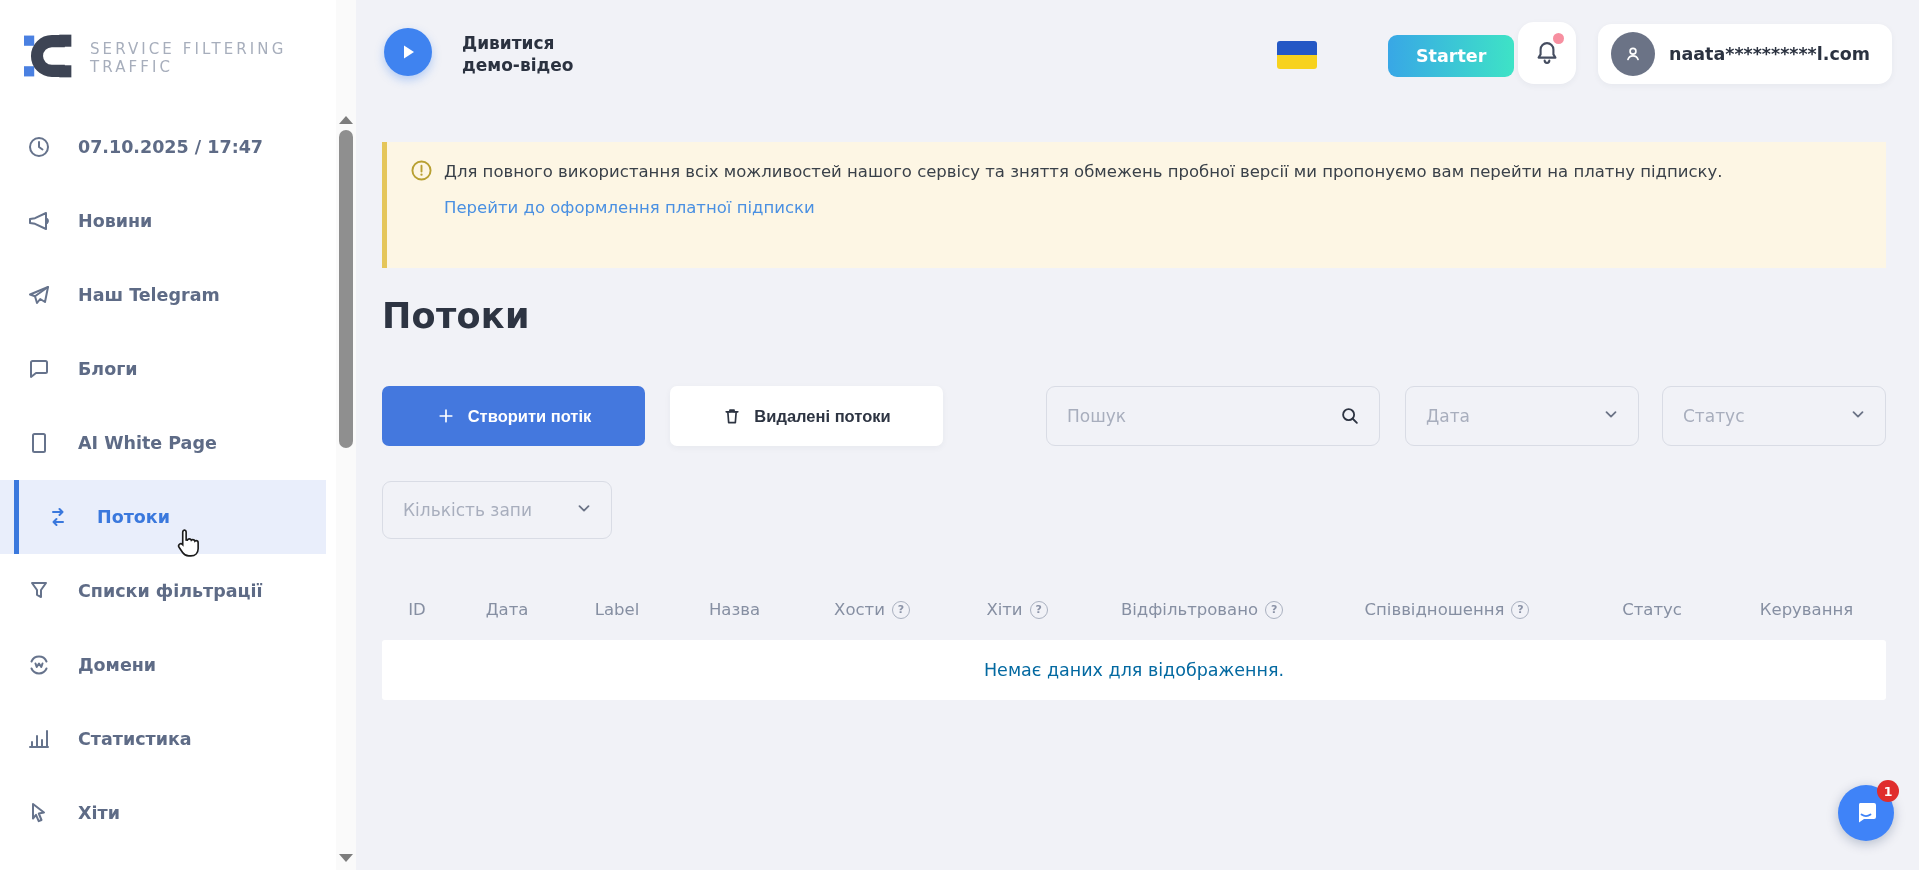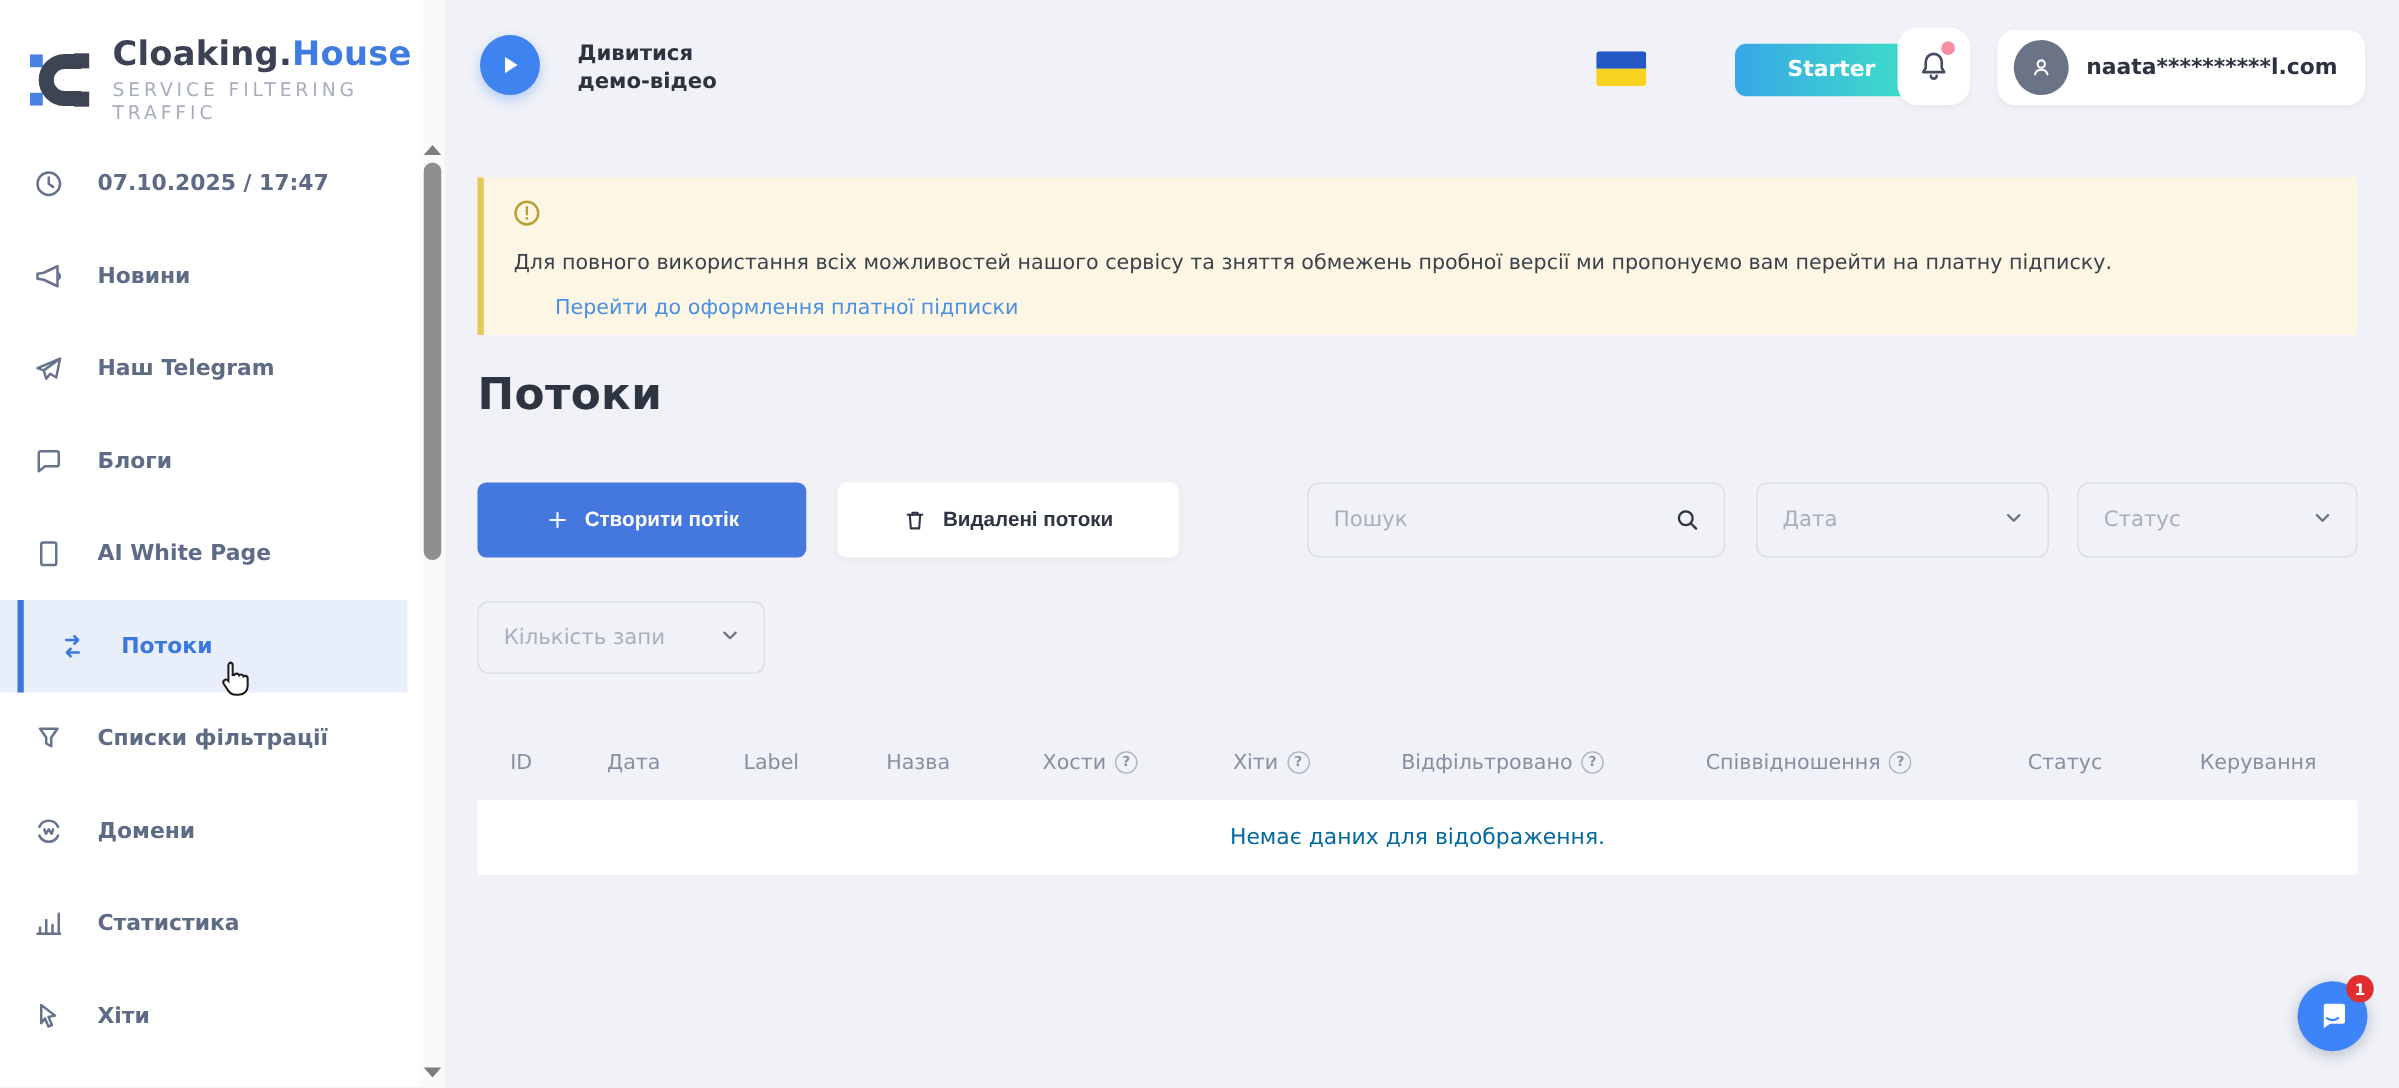--- a/index.html
+++ b/index.html
@@ -48,21 +48,21 @@
   .play-btn {
     position:absolute; left:384px; top:28px; width:48px; height:48px; border-radius:50%;
     background:#3f83f0; display:flex; align-items:center; justify-content:center; cursor:pointer;
     box-shadow:0 4px 10px rgba(63,131,240,.35);
   }
   .demo-label { position:absolute; left:462px; top:32px; font-size:17px; font-weight:700; color:#2b3240; line-height:1.3; cursor:pointer; }
   .flag { position:absolute; left:1277px; top:41px; width:40px; height:28px; border-radius:3px; overflow:hidden; cursor:pointer; }
   .flag .top { height:14px; background:#2458c5; }
   .flag .bottom { height:14px; background:#f7d21e; }
   .plan-badge {
-    position:absolute; left:1388px; top:35px; height:42px; padding:0 42px;
+    position:absolute; left:1388px; top:35px; height:42px; padding:0 28px;
     background:linear-gradient(90deg,#38a7e6,#3ee3c6); border-radius:9px;
     color:#fff; font-size:17.5px; font-weight:700; display:flex; align-items:center; cursor:pointer;
   }
   .bell-chip {
     position:absolute; left:1518px; top:22px; width:58px; height:62px; background:#fff;
     border-radius:16px; display:flex; align-items:center; justify-content:center; cursor:pointer;
     box-shadow:0 2px 6px rgba(40,50,80,.05);
   }
   .bell-chip svg { width:28px; height:28px; stroke:#454d60; fill:none; stroke-width:1.8; stroke-linecap:round; stroke-linejoin:round; }
   .bell-dot { position:absolute; right:12px; top:11px; width:11px; height:11px; border-radius:50%; background:#f78fa0; }
@@ -73,21 +73,21 @@
   }
   .avatar { width:44px; height:44px; border-radius:50%; background:#6b7386; display:flex; align-items:center; justify-content:center; }
   .avatar svg { width:22px; height:22px; stroke:#fff; fill:none; stroke-width:1.8; stroke-linecap:round; stroke-linejoin:round; }
   .user-email { font-size:17.5px; font-weight:700; color:#2b3240; }
   
   .banner {
     position:absolute; left:382px; top:142px; width:1504px; height:126px;
     background:#fdf6e4; border-left:5px solid #e5c65a;
     padding:17px 24px 0 24px;
   }
-  .banner-row { display:flex; gap:12px;flex-direction:column; }
+  .banner-row { display:flex; gap:12px; }
   .warn-icon { flex:0 0 auto; margin-top:1px; }
   .banner-msg { font-size:16.5px; color:#3a4149; line-height:1.55; max-width:1420px; }
   .banner-link { display:inline-block; margin:13px 14px 0 33px; font-size:16.5px; color:#4a90e2; text-decoration:none; cursor:pointer; }
   
   .page-title { position:absolute; left:382px; top:296px; font-size:35px; font-weight:800; color:#2d3442; letter-spacing:.3px; }
   .btn { display:flex; align-items:center; justify-content:center; gap:12px; border-radius:7px; cursor:pointer; font-weight:700; border:none; }
   .btn-create {
     position:absolute; left:382px; top:386px; width:263px; height:60px;
     background:#4478de; color:#fff; font-size:16.5px;
   }
@@ -147,21 +147,20 @@
     <span class="logo-mark">
       <svg viewBox="0 0 56 56" width="52" height="56">
         <rect x="0" y="6" width="11" height="11" fill="#4a80e1"></rect>
         <rect x="0" y="39" width="11" height="11" fill="#4a80e1"></rect>
         <path d="M44 12 H30 a16 16 0 0 0 0 32 h14" fill="none" stroke="#3d4454" stroke-width="13"></path>
         <rect x="38" y="5" width="13" height="13" fill="#3d4454"></rect>
         <rect x="38" y="38" width="13" height="13" fill="#3d4454"></rect>
       </svg>
     </span>
     <span>
-      <div class="logo-name"><span>Cloaking.</span><span class="accent">House</span></div>
       <div class="logo-tagline">SERVICE FILTERING TRAFFIC</div>
     </span>
   </div>
 
   <nav class="menu">
       <div class="sb-item">
     <span class="sb-icon">
           <svg viewBox="0 0 24 24">
             <circle cx="12" cy="12" r="9"></circle>
             <path d="M12 7v5l3.5 2.5"></path>

